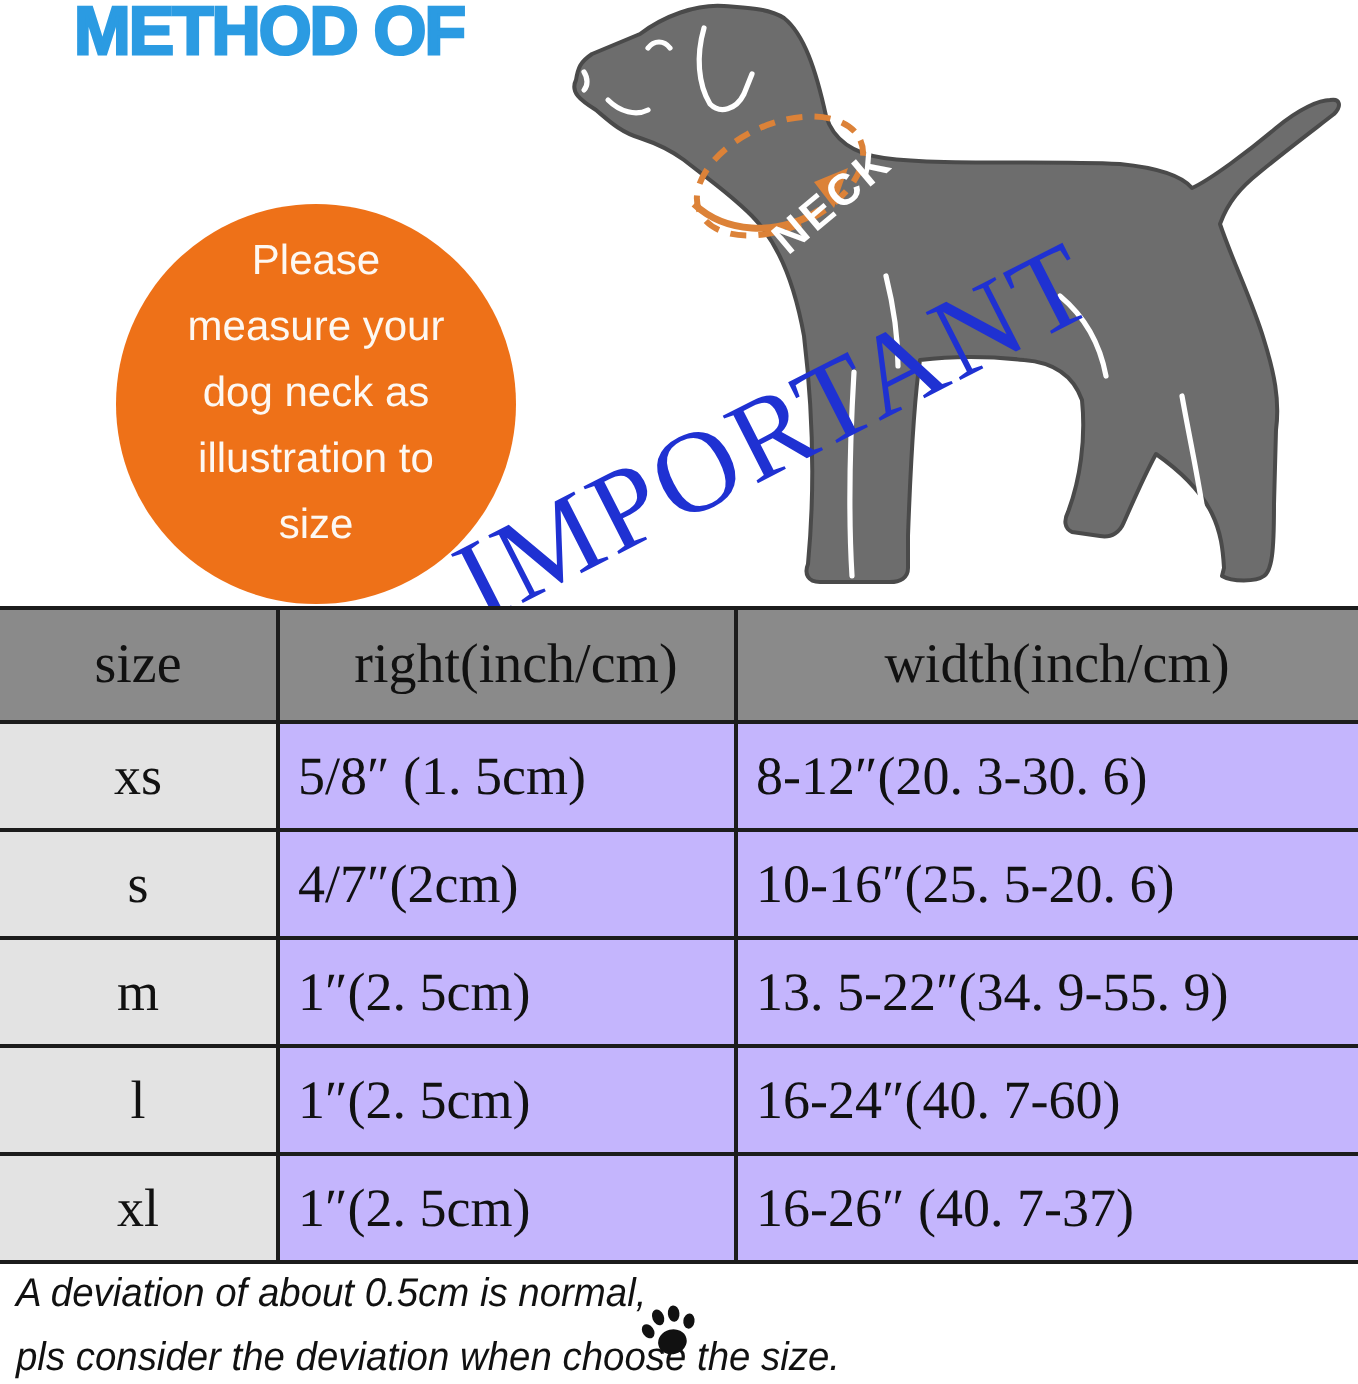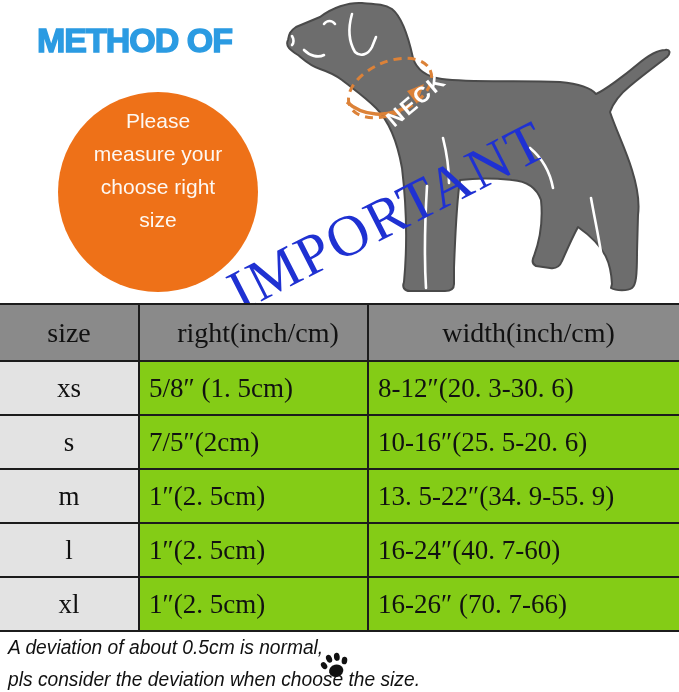--- a/index.html
+++ b/index.html
@@ -4,25 +4,25 @@
 <style>
   :root{
     --title-blue:#2b9be2; --watermark-blue:#1f31d2; --bubble-orange:#ee7118;
     --dog-gray:#6d6d6d; --dog-outline:#4a4a4a; --collar-orange:#dc8238;
     --table-header-gray:#8a8a8a; --row-label-gray:#e3e3e3; --border-black:#1c1c1c;
   }
   html,body{margin:0;padding:0;}
   body{font-family:"Liberation Sans","DejaVu Sans",sans-serif;background:#fff;}
   .canvas{position:relative;width:679px;height:692px;background:#fff;overflow:hidden;}
 
-  .title{position:absolute;left:37px;top:24px;color:var(--title-blue);
+  .title{position:absolute;left:37px;top:0;color:var(--title-blue);
     font-size:34px;font-weight:700;line-height:33px;letter-spacing:-1px;
     -webkit-text-stroke:1.4px var(--title-blue);}
 
-  .bubble{position:absolute;left:58px;top:92px;width:200px;height:200px;
+  .bubble{position:absolute;left:58px;top:102px;width:200px;height:200px;
     border-radius:50%;background:var(--bubble-orange);z-index:2;text-decoration:underline;}
   .bubble-text{position:absolute;left:0;top:12px;width:100%;text-align:center;
     color:#fdf8f2;font-size:21px;line-height:33px;font-weight:400;}
 
   .dog-wrap{position:absolute;left:280px;top:0;width:399px;height:310px;z-index:1;}
 
   .watermark{position:absolute;left:200px;top:125px;width:375px;height:180px;
     display:flex;align-items:center;justify-content:center;z-index:3;pointer-events:none;}
   .watermark span{display:block;transform:rotate(-27deg);
     font-family:"Liberation Serif","DejaVu Serif",serif;font-size:58px;
@@ -36,41 +36,42 @@
   table.size-chart th,table.size-chart td{padding:0 0 0 9px;font-weight:400;
     border-top:2px solid var(--border-black);border-bottom:2px solid var(--border-black);
     white-space:nowrap;overflow:hidden;}
   table.size-chart th:first-child,table.size-chart td:first-child{
     text-align:center;padding:0;border-right:2px solid var(--border-black);}
   table.size-chart th:nth-child(2),table.size-chart td:nth-child(2){
     border-right:2px solid var(--border-black);}
   table.size-chart thead tr{background:var(--table-header-gray);height:57px;}
   table.size-chart thead th{font-size:28px;}
   table.size-chart tbody td:first-child{background:var(--row-label-gray);}
-  table.size-chart tbody td{background:#84cc16;}
+  table.size-chart tbody td{background:#c4b5fd;}
 
   .footnote{position:absolute;left:8px;color:#111;font-style:italic;
     font-size:20px;transform:scaleX(0.96);transform-origin:left center;white-space:nowrap;z-index:4;}
   .footnote.l1{top:636px;} .footnote.l2{top:668px;}
   .paw{position:absolute;left:320px;top:650px;width:30px;height:32px;z-index:4;}
 </style>
 </head>
 <body>
 
 <div class="canvas">
 
   <div class="title">
     <div>METHOD OF</div>
   </div>
 
   <div class="bubble">
     <div class="bubble-text">
       <div>Please</div>
       <div>measure your</div>
-      <div>choose right</div>
+      <div>dog neck as</div>
+      <div>illustration to</div>
       <div>size</div>
     </div>
   </div>
 
   <div class="dog-wrap">
     <svg width="399" height="310" viewBox="0 0 399 310">
 
       <path fill="#6d6d6d" stroke="#4a4a4a" stroke-width="2" stroke-linejoin="round" d="M8,40 C9,34 10,31 16,27 L40,17
            C52,8 68,2 82,3 C94,4 104,4 112,9
            C122,17 128,35 133,58
@@ -136,37 +137,37 @@
       </tr>
     </thead>
     <tbody>
       <tr>
         <td>xs</td>
         <td>5/8″ (1. 5cm)</td>
         <td>8-12″(20. 3-30. 6)</td>
       </tr>
       <tr>
         <td>s</td>
-        <td>7/5″(2cm)</td>
+        <td>4/7″(2cm)</td>
         <td>10-16″(25. 5-20. 6)</td>
       </tr>
       <tr>
         <td>m</td>
         <td>1″(2. 5cm)</td>
         <td>13. 5-22″(34. 9-55. 9)</td>
       </tr>
       <tr>
         <td>l</td>
         <td>1″(2. 5cm)</td>
         <td>16-24″(40. 7-60)</td>
       </tr>
       <tr>
         <td>xl</td>
         <td>1″(2. 5cm)</td>
-        <td>16-26″ (70. 7-66)</td>
+        <td>16-26″ (40. 7-37)</td>
       </tr>
     </tbody>
   </table>
 
   <div class="footnote l1">A deviation of about 0.5cm is normal,</div>
   <div class="footnote l2">pls consider the deviation when choose the size.</div>
 
   <svg class="paw" viewBox="0 0 30 32">
     <g fill="#111" transform="rotate(-14 15 16)">
       <ellipse cx="15" cy="21" rx="7.2" ry="6.2"></ellipse>

